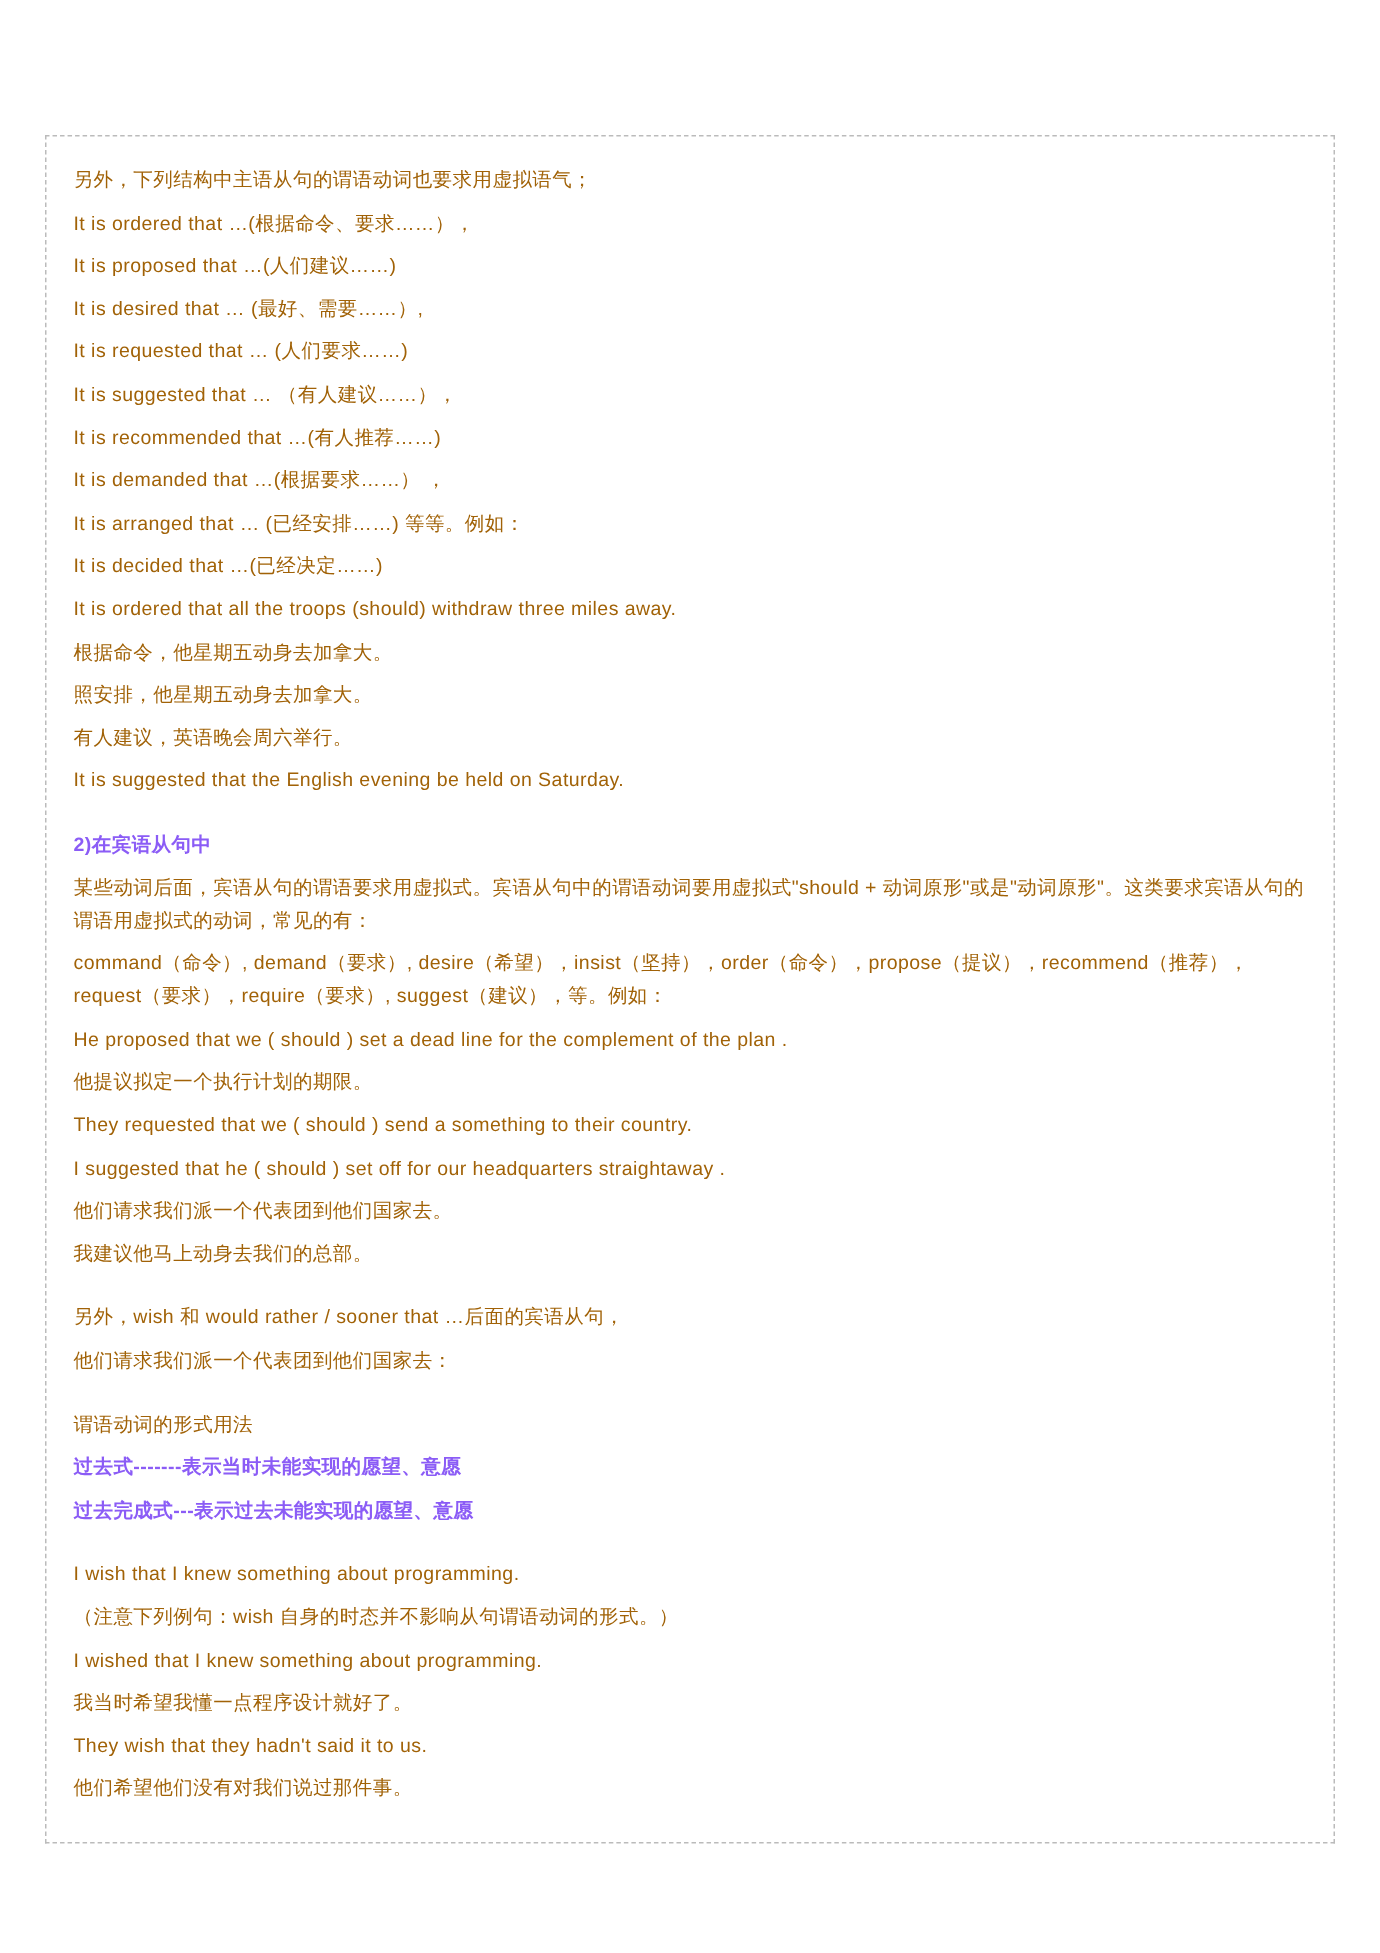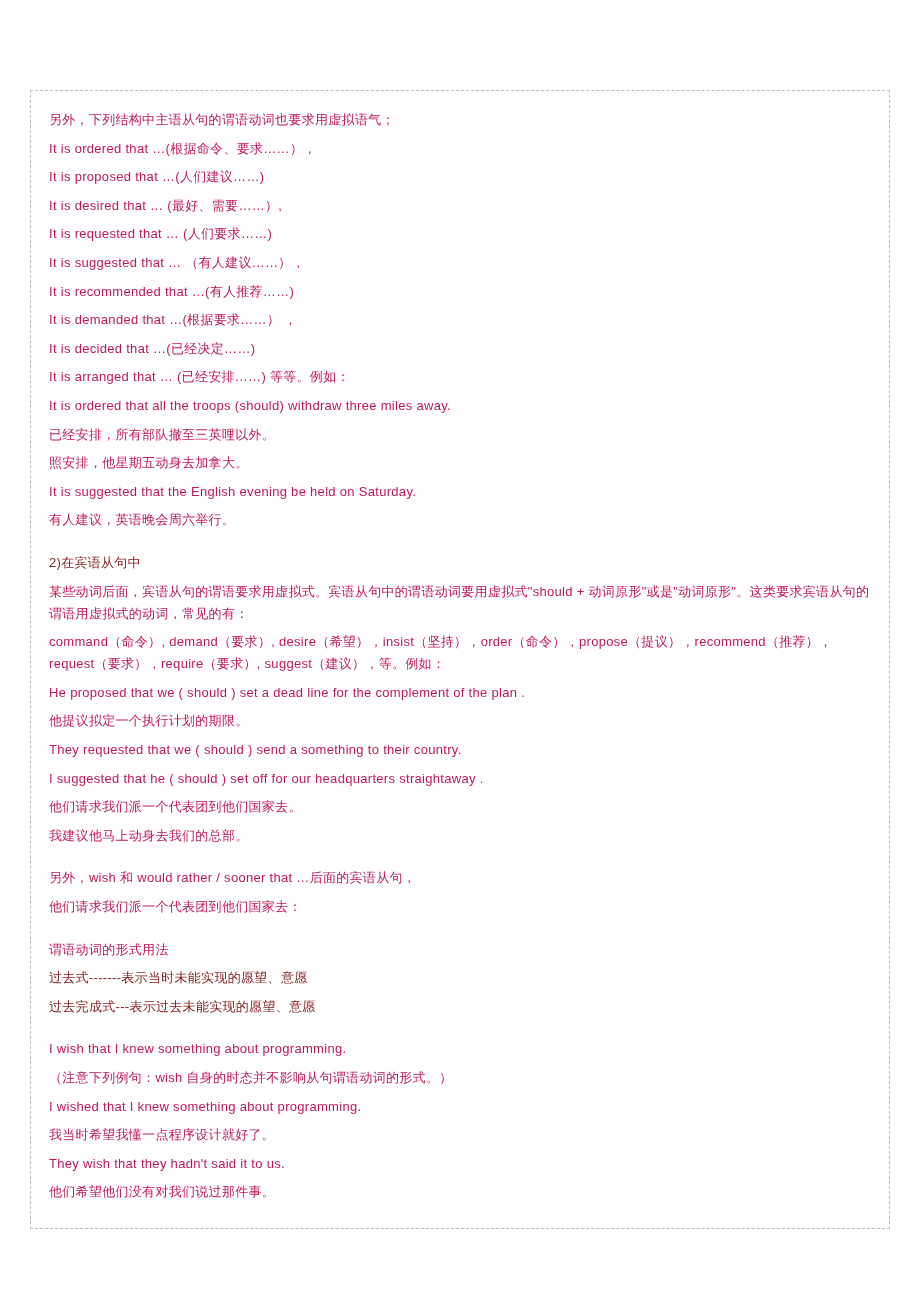--- a/index.html
+++ b/index.html
@@ -15,51 +15,52 @@
     }
     .content-box {
       border: 1px dashed #bbb;
       padding: 18px 18px 18px 18px;
       box-sizing: border-box;
     }
     p {
       margin: 0 0 6.5px 0;
       font-size: 13px;
       line-height: 1.7;
-      color: #be185d;
+      color: #a16207;
       letter-spacing: 0.3px;
     }
     .red {
-      color: #7f1d1d;
+      color: #8b5cf6;
+      font-weight: bold;
     }
     .spacer {
       height: 14px;
     }
   </style>
 </head>
 <body>
 
 <div class="page-wrap">
   <div class="content-box">
 
     <p>另外，下列结构中主语从句的谓语动词也要求用虚拟语气；</p>
     <p>It is ordered that …(根据命令、要求……），</p>
     <p>It is proposed that …(人们建议……)</p>
     <p>It is desired that … (最好、需要……）,</p>
     <p>It is requested that … (人们要求……)</p>
     <p>It is suggested that … （有人建议……），</p>
     <p>It is recommended that …(有人推荐……)</p>
     <p>It is demanded that …(根据要求……） ，</p>
+    <p>It is arranged that … (已经安排……) 等等。例如：</p>
     <p>It is decided that …(已经决定……)</p>
-    <p>It is arranged that … (已经安排……) 等等。例如：</p>
     <p>It is ordered that all the troops (should) withdraw three miles away.</p>
-    <p>已经安排，所有部队撤至三英哩以外。</p>
+    <p>根据命令，他星期五动身去加拿大。</p>
     <p>照安排，他星期五动身去加拿大。</p>
+    <p>有人建议，英语晚会周六举行。</p>
     <p>It is suggested that the English evening be held on Saturday.</p>
-    <p>有人建议，英语晚会周六举行。</p>
 
     <div class="spacer"></div>
 
     <p class="red">2)在宾语从句中</p>
     <p>某些动词后面，宾语从句的谓语要求用虚拟式。宾语从句中的谓语动词要用虚拟式"should + 动词原形"或是"动词原形"。这类要求宾语从句的谓语用虚拟式的动词，常见的有：</p>
     <p>command（命令）, demand（要求）, desire（希望），insist（坚持），order（命令），propose（提议），recommend（推荐），request（要求），require（要求）, suggest（建议），等。例如：</p>
     <p>He proposed that we ( should ) set a dead line for the complement of the plan .</p>
     <p>他提议拟定一个执行计划的期限。</p>
     <p>They requested that we ( should ) send a something to their country.</p>
     <p>I suggested that he ( should ) set off for our headquarters straightaway .</p>

